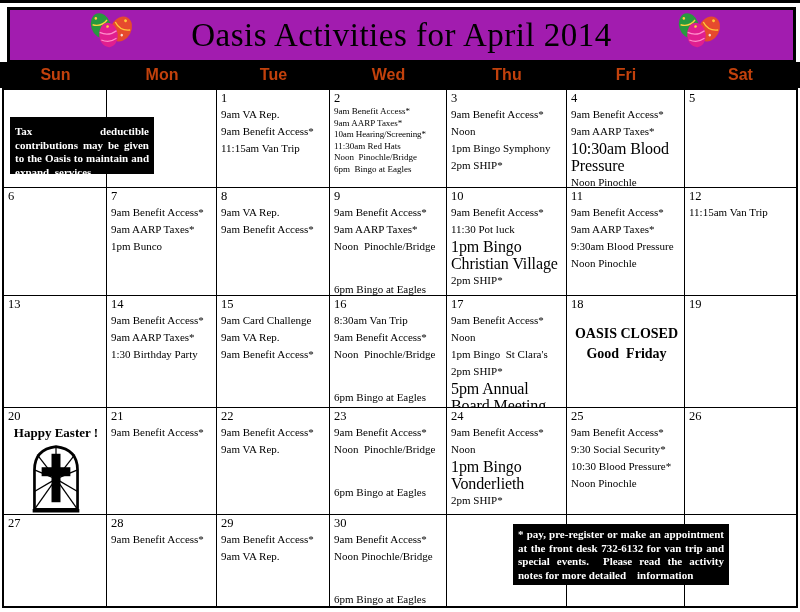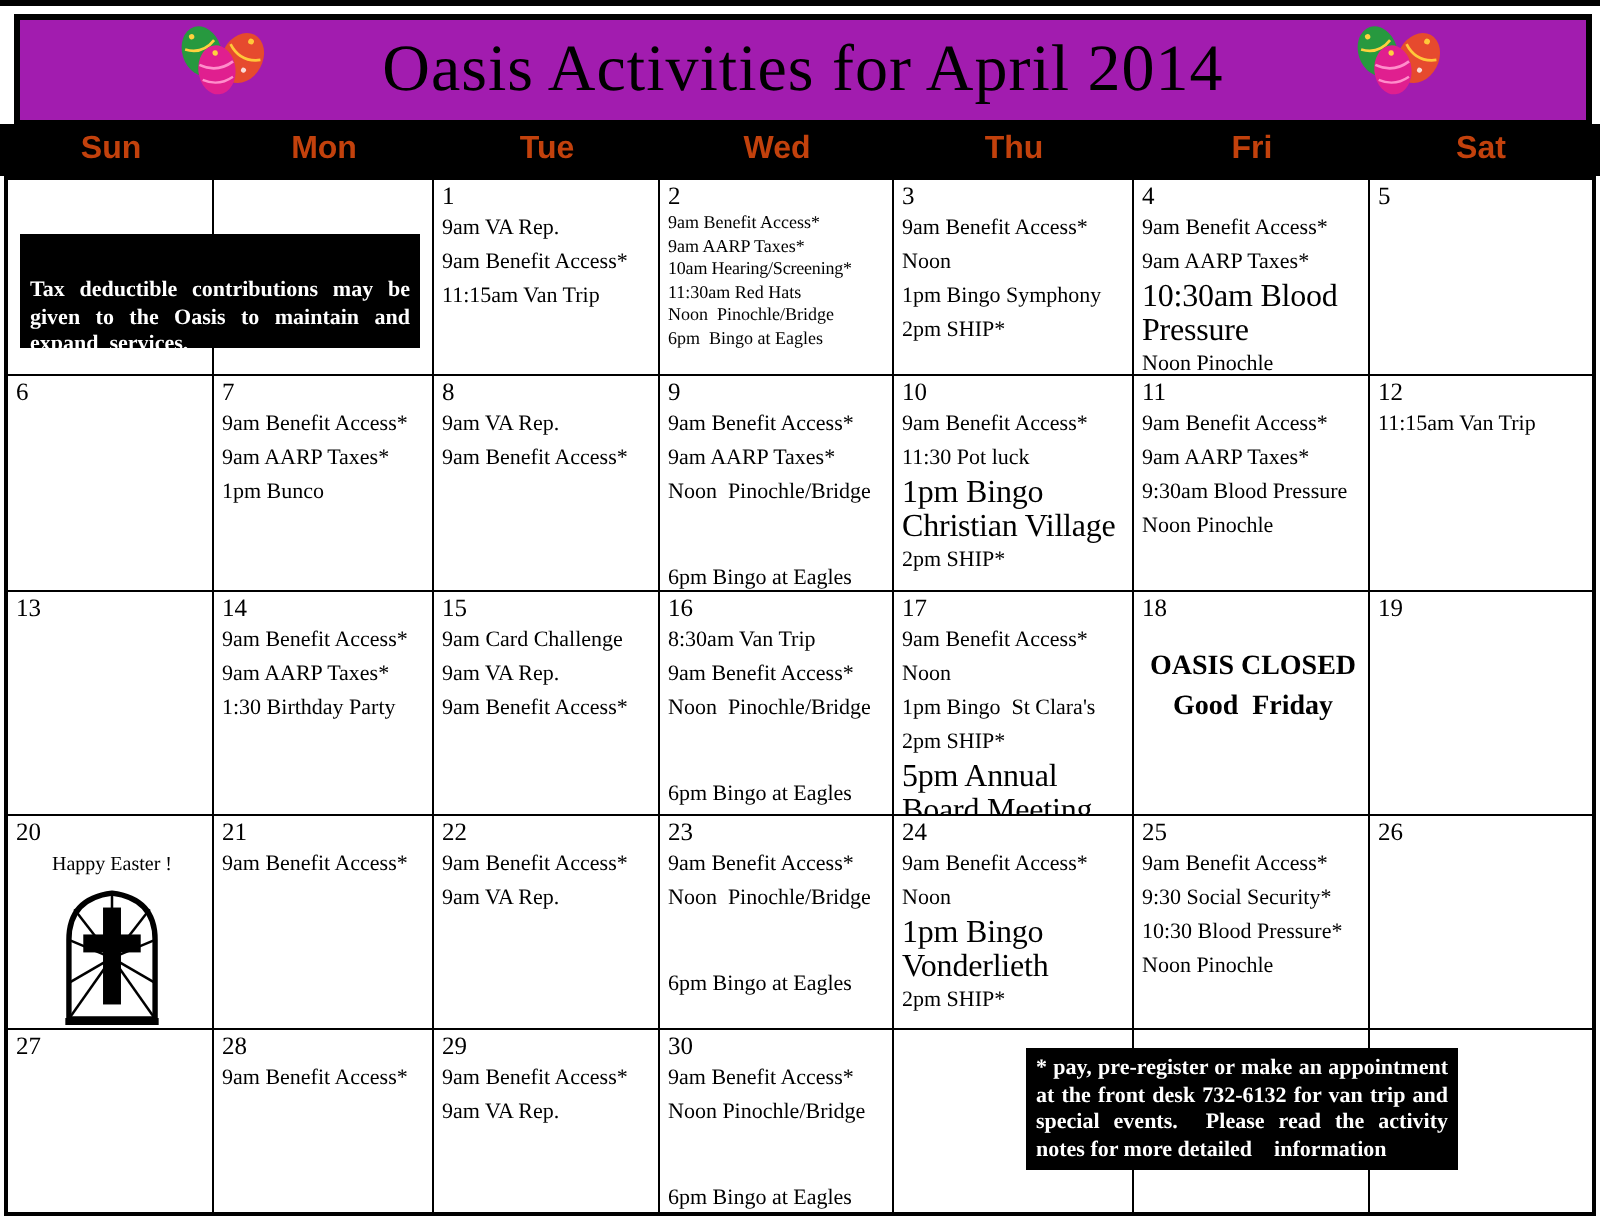--- a/index.html
+++ b/index.html
@@ -32,27 +32,27 @@
   .cell.row-last{border-bottom:none;}
   .date-num{font-size:12.5px;line-height:15px;}
   .event{font-size:11px;line-height:17px;white-space:pre-wrap;}
   .event.condensed{font-size:16px;letter-spacing:-0.1px;}
   .gap{height:13px;}
   .cell.small .event{font-size:9px;line-height:11.5px;}
 
   
   .closed-line{font-weight:bold;font-size:14px;text-align:center;white-space:pre;line-height:20px;}
   .closed-line.first{margin-top:12px;}
-  .easter-label{font-weight:normal;font-size:10px;text-align:center;white-space:pre;line-height:17px;}
+  .easter-label{font-weight:bold;font-size:13px;text-align:center;white-space:pre;line-height:17px;}
   .window-svg{display:block;margin:2px auto 0 auto;}
 
   
   .note-box{position:absolute;background:#000;color:#fff;font-weight:bold;
       text-align:justify;white-space:pre-wrap;box-sizing:border-box;z-index:5;}
-  #tax-box{left:10px;top:117px;width:200px;height:57px;font-size:11px;line-height:13.5px;padding:22px 5px;}
+  #tax-box{left:10px;top:117px;width:144px;height:57px;font-size:11px;line-height:13.5px;padding:8px 5px;}
   #footer-box{left:513px;top:524px;width:216px;height:61px;font-size:11px;line-height:13.5px;padding:4px 5px;}
 </style>
 </head>
 <body>
 
 <div id="page">
   <div id="top-rule"></div>
 
   <div id="title-box">
     <h1>Oasis Activities for April 2014</h1>

